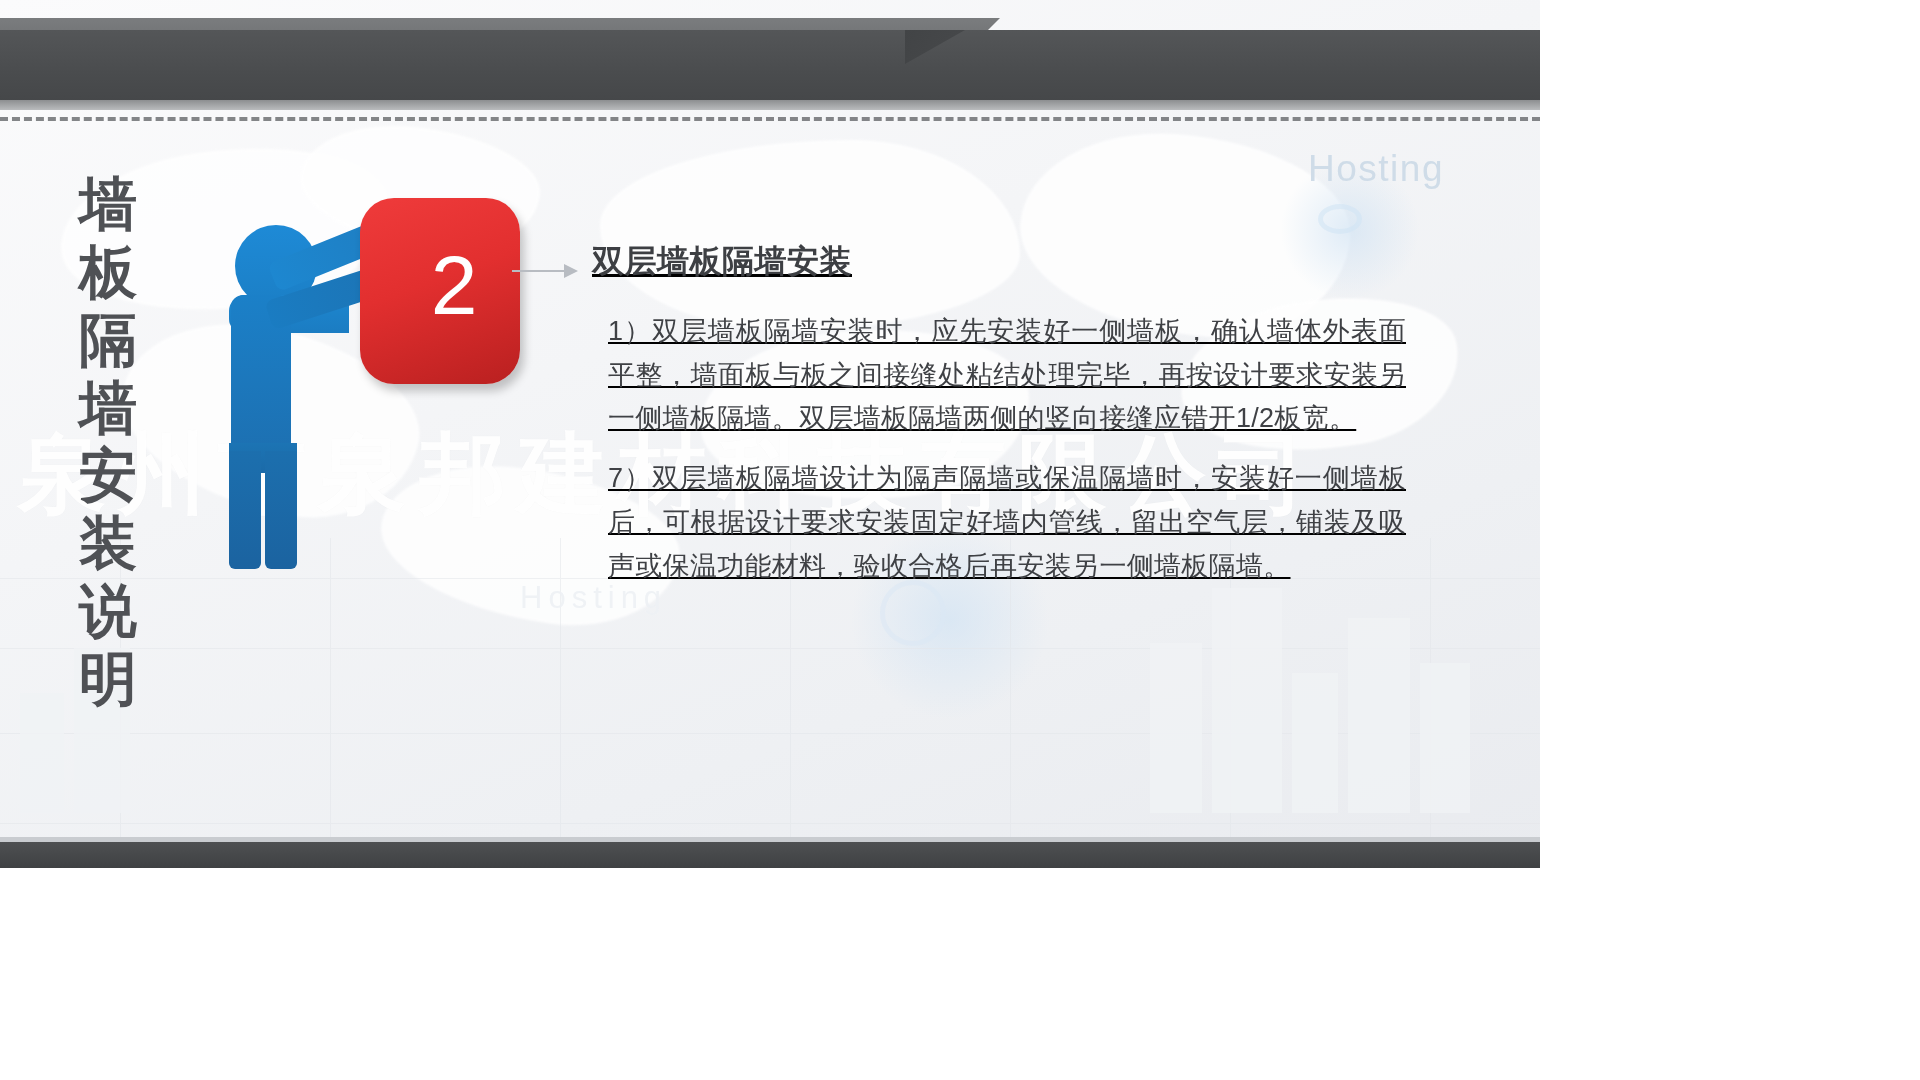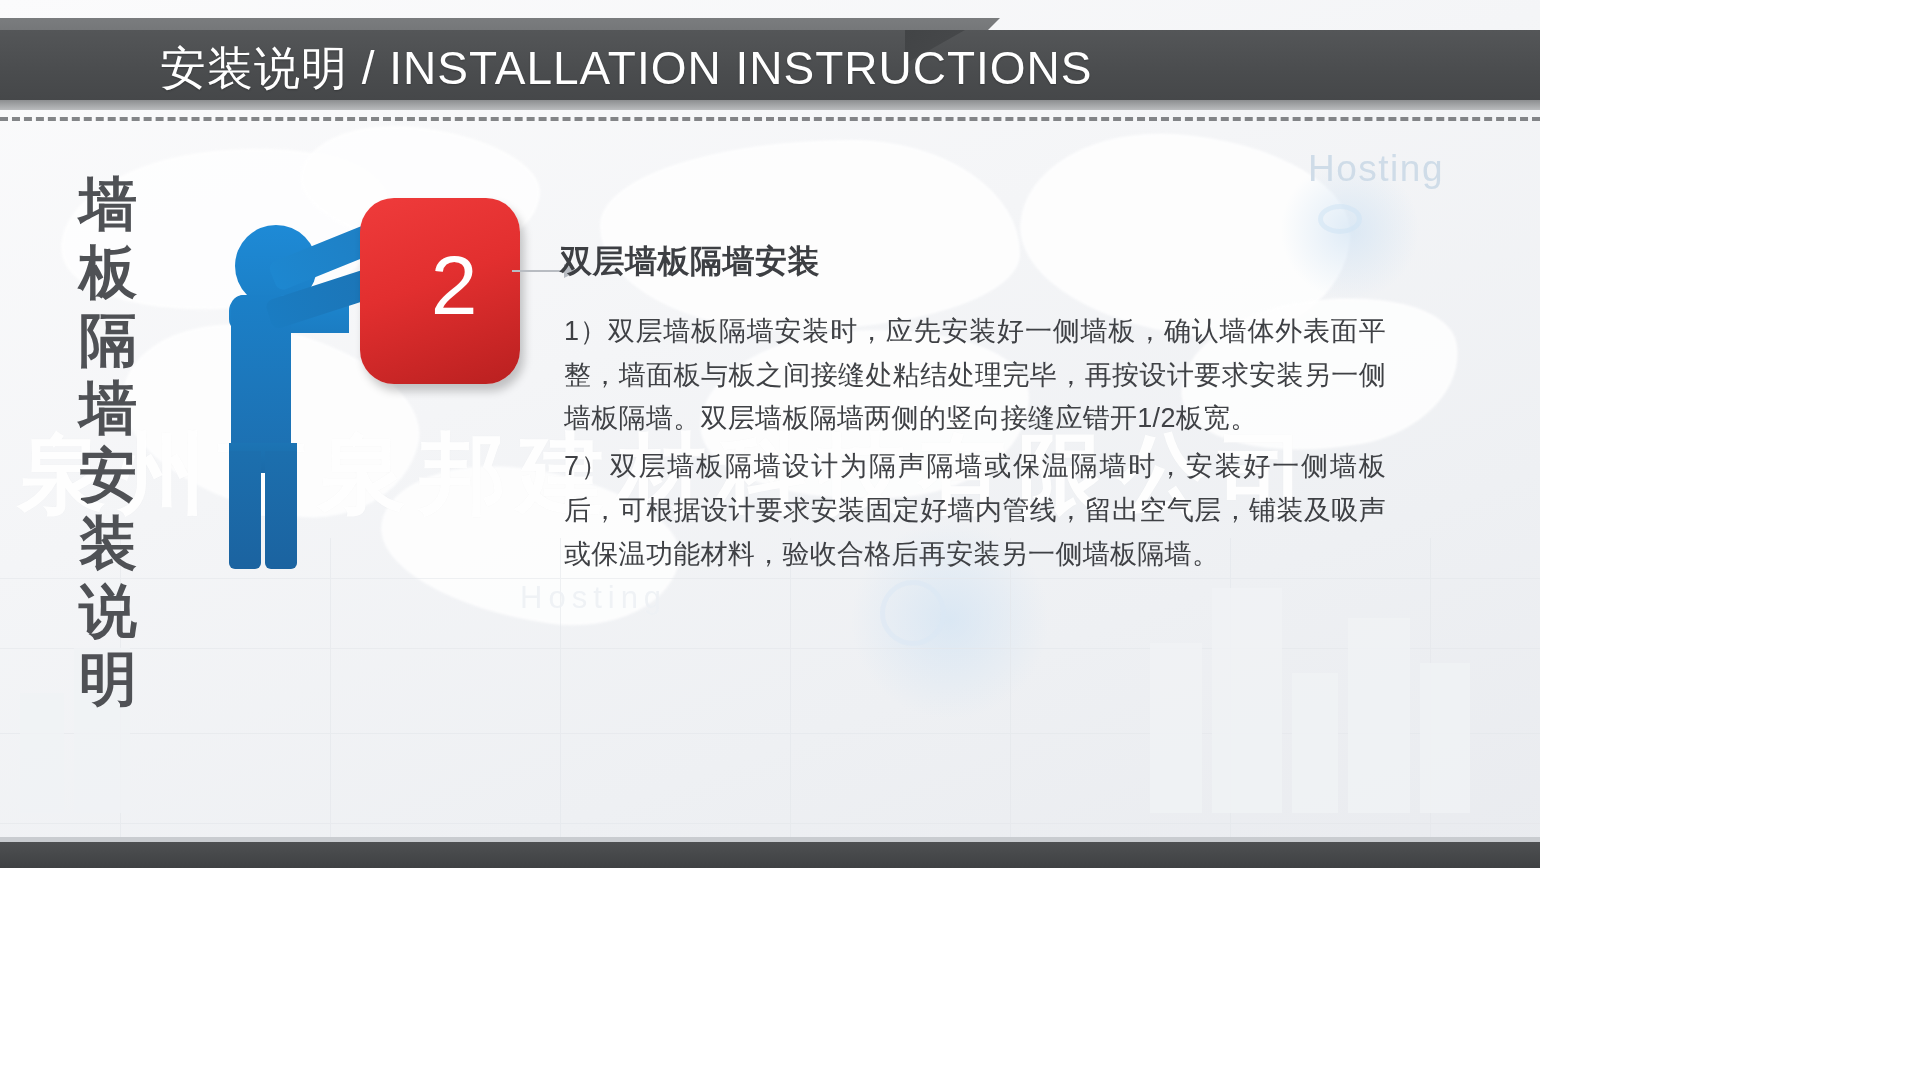--- a/index.html
+++ b/index.html
@@ -149,27 +149,27 @@
   }
 
   .arrow{position:absolute;left:512px;top:262px;width:70px;height:18px;}
   .arrow .shaft{position:absolute;left:0;top:8px;width:55px;height:2px;background:#b8bcc2;}
   .arrow .head{
     position:absolute;left:52px;top:2px;width:0;height:0;
     border-left:14px solid #b8bcc2;border-top:7px solid transparent;border-bottom:7px solid transparent;
   }
 
   
-  .content{position:absolute;left:560px;top:240px;width:830px;}
+  .content{position:absolute;left:592px;top:240px;width:830px;text-decoration:underline;}
   .content-title{
     color:#3d3f43;font-size:32px;font-weight:700;letter-spacing:.5px;
     margin:0 0 26px 0;
   }
   .content-body p{
-    margin:4px;color:#3f4145;font-size:27px;line-height:1.62;
+    margin:16px;color:#3f4145;font-size:27px;line-height:1.62;
     letter-spacing:.3px;text-align:justify;
   }
 
   
   .footer{
     position:absolute;left:0;bottom:0;width:1540px;height:26px;
     background:linear-gradient(180deg,#4e5052 0%,#3f4143 100%);
   }
   .footer-top{
     position:absolute;left:0;bottom:26px;width:1540px;height:5px;
@@ -220,21 +220,20 @@
 
     <div class="watermark">泉州市泉邦建材科技有限公司</div>
     <div class="watermark2">Hosting</div>
   </div>
 
   <div id="header">
     <div class="hdr-top"></div>
     <div class="hdr-main"></div>
     <div class="hdr-notch"></div>
     <div class="hdr-base"></div>
-    <div class="hdr-title">安装说明 / INSTALLATION INSTRUCTIONS</div>
   </div>
   <div class="dashed-sep"></div>
 
   <div class="hosting">Hosting</div>
 
   <div class="vtitle">
     <span>墙</span>
     <span>板</span>
     <span>隔</span>
     <span>墙</span>

